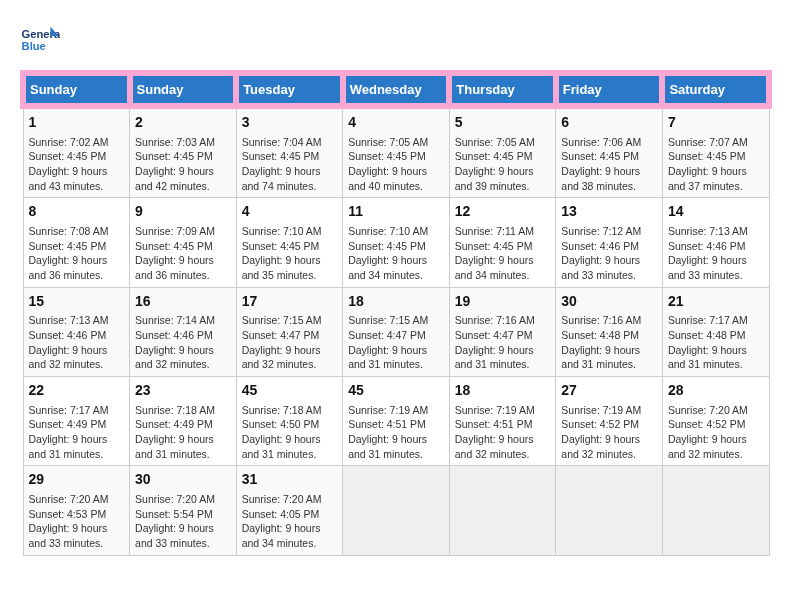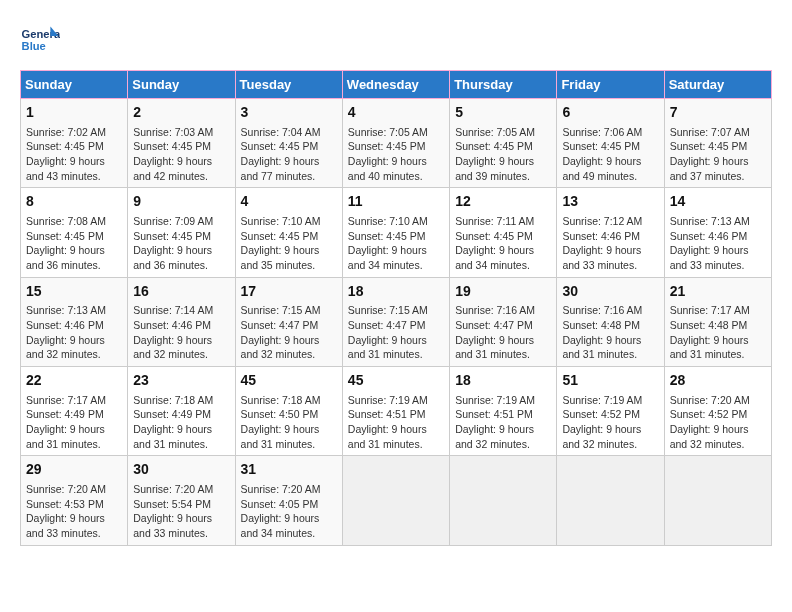--- a/index.html
+++ b/index.html
@@ -46,21 +46,21 @@
       border-collapse: collapse;
       font-size: 11px;
     }
     thead tr th {
       background: #2979c8;
       color: #fff;
       padding: 6px 4px;
       text-align: left;
       font-size: 13px;
       font-weight: bold;
-      border: 1px solid #f9a8d4;
+      border: 6px solid #f9a8d4;
     }
     tbody tr td {
       border: 1px solid #ccc;
       vertical-align: top;
       padding: 4px 5px;
       height: 85px;
       width: calc(100% / 7);
       background: #fff;
       color: #333;
       font-size: 10.5px;
@@ -106,24 +106,24 @@
         <th>Wednesday</th>
         <th>Thursday</th>
         <th>Friday</th>
         <th>Saturday</th>
       </tr>
   </thead>
   <tbody id="calendar-body">
       <tr>
         <td><span class="day-number">1</span><span>Sunrise: 7:02 AM</span><br><span>Sunset: 4:45 PM</span><br><span>Daylight: 9 hours and 43 minutes.</span></td>
         <td><span class="day-number">2</span><span>Sunrise: 7:03 AM</span><br><span>Sunset: 4:45 PM</span><br><span>Daylight: 9 hours and 42 minutes.</span></td>
-        <td><span class="day-number">3</span><span>Sunrise: 7:04 AM</span><br><span>Sunset: 4:45 PM</span><br><span>Daylight: 9 hours and 77 minutes.</span></td>
+        <td><span class="day-number">3</span><span>Sunrise: 7:04 AM</span><br><span>Sunset: 4:45 PM</span><br><span>Daylight: 9 hours and 74 minutes.</span></td>
         <td><span class="day-number">4</span><span>Sunrise: 7:05 AM</span><br><span>Sunset: 4:45 PM</span><br><span>Daylight: 9 hours and 40 minutes.</span></td>
         <td><span class="day-number">5</span><span>Sunrise: 7:05 AM</span><br><span>Sunset: 4:45 PM</span><br><span>Daylight: 9 hours and 39 minutes.</span></td>
-        <td><span class="day-number">6</span><span>Sunrise: 7:06 AM</span><br><span>Sunset: 4:45 PM</span><br><span>Daylight: 9 hours and 49 minutes.</span></td>
+        <td><span class="day-number">6</span><span>Sunrise: 7:06 AM</span><br><span>Sunset: 4:45 PM</span><br><span>Daylight: 9 hours and 38 minutes.</span></td>
         <td><span class="day-number">7</span><span>Sunrise: 7:07 AM</span><br><span>Sunset: 4:45 PM</span><br><span>Daylight: 9 hours and 37 minutes.</span></td>
       </tr>
       <tr>
         <td><span class="day-number">8</span><span>Sunrise: 7:08 AM</span><br><span>Sunset: 4:45 PM</span><br><span>Daylight: 9 hours and 36 minutes.</span></td>
         <td><span class="day-number">9</span><span>Sunrise: 7:09 AM</span><br><span>Sunset: 4:45 PM</span><br><span>Daylight: 9 hours and 36 minutes.</span></td>
         <td><span class="day-number">4</span><span>Sunrise: 7:10 AM</span><br><span>Sunset: 4:45 PM</span><br><span>Daylight: 9 hours and 35 minutes.</span></td>
         <td><span class="day-number">11</span><span>Sunrise: 7:10 AM</span><br><span>Sunset: 4:45 PM</span><br><span>Daylight: 9 hours and 34 minutes.</span></td>
         <td><span class="day-number">12</span><span>Sunrise: 7:11 AM</span><br><span>Sunset: 4:45 PM</span><br><span>Daylight: 9 hours and 34 minutes.</span></td>
         <td><span class="day-number">13</span><span>Sunrise: 7:12 AM</span><br><span>Sunset: 4:46 PM</span><br><span>Daylight: 9 hours and 33 minutes.</span></td>
         <td><span class="day-number">14</span><span>Sunrise: 7:13 AM</span><br><span>Sunset: 4:46 PM</span><br><span>Daylight: 9 hours and 33 minutes.</span></td>
@@ -136,21 +136,21 @@
         <td><span class="day-number">19</span><span>Sunrise: 7:16 AM</span><br><span>Sunset: 4:47 PM</span><br><span>Daylight: 9 hours and 31 minutes.</span></td>
         <td><span class="day-number">30</span><span>Sunrise: 7:16 AM</span><br><span>Sunset: 4:48 PM</span><br><span>Daylight: 9 hours and 31 minutes.</span></td>
         <td><span class="day-number">21</span><span>Sunrise: 7:17 AM</span><br><span>Sunset: 4:48 PM</span><br><span>Daylight: 9 hours and 31 minutes.</span></td>
       </tr>
       <tr>
         <td><span class="day-number">22</span><span>Sunrise: 7:17 AM</span><br><span>Sunset: 4:49 PM</span><br><span>Daylight: 9 hours and 31 minutes.</span></td>
         <td><span class="day-number">23</span><span>Sunrise: 7:18 AM</span><br><span>Sunset: 4:49 PM</span><br><span>Daylight: 9 hours and 31 minutes.</span></td>
         <td><span class="day-number">45</span><span>Sunrise: 7:18 AM</span><br><span>Sunset: 4:50 PM</span><br><span>Daylight: 9 hours and 31 minutes.</span></td>
         <td><span class="day-number">45</span><span>Sunrise: 7:19 AM</span><br><span>Sunset: 4:51 PM</span><br><span>Daylight: 9 hours and 31 minutes.</span></td>
         <td><span class="day-number">18</span><span>Sunrise: 7:19 AM</span><br><span>Sunset: 4:51 PM</span><br><span>Daylight: 9 hours and 32 minutes.</span></td>
-        <td><span class="day-number">51</span><span>Sunrise: 7:19 AM</span><br><span>Sunset: 4:52 PM</span><br><span>Daylight: 9 hours and 32 minutes.</span></td>
+        <td><span class="day-number">27</span><span>Sunrise: 7:19 AM</span><br><span>Sunset: 4:52 PM</span><br><span>Daylight: 9 hours and 32 minutes.</span></td>
         <td><span class="day-number">28</span><span>Sunrise: 7:20 AM</span><br><span>Sunset: 4:52 PM</span><br><span>Daylight: 9 hours and 32 minutes.</span></td>
       </tr>
       <tr>
         <td><span class="day-number">29</span><span>Sunrise: 7:20 AM</span><br><span>Sunset: 4:53 PM</span><br><span>Daylight: 9 hours and 33 minutes.</span></td>
         <td><span class="day-number">30</span><span>Sunrise: 7:20 AM</span><br><span>Sunset: 5:54 PM</span><br><span>Daylight: 9 hours and 33 minutes.</span></td>
         <td><span class="day-number">31</span><span>Sunrise: 7:20 AM</span><br><span>Sunset: 4:05 PM</span><br><span>Daylight: 9 hours and 34 minutes.</span></td>
         <td class="empty"></td>
         <td class="empty"></td>
         <td class="empty"></td>
         <td class="empty"></td>

